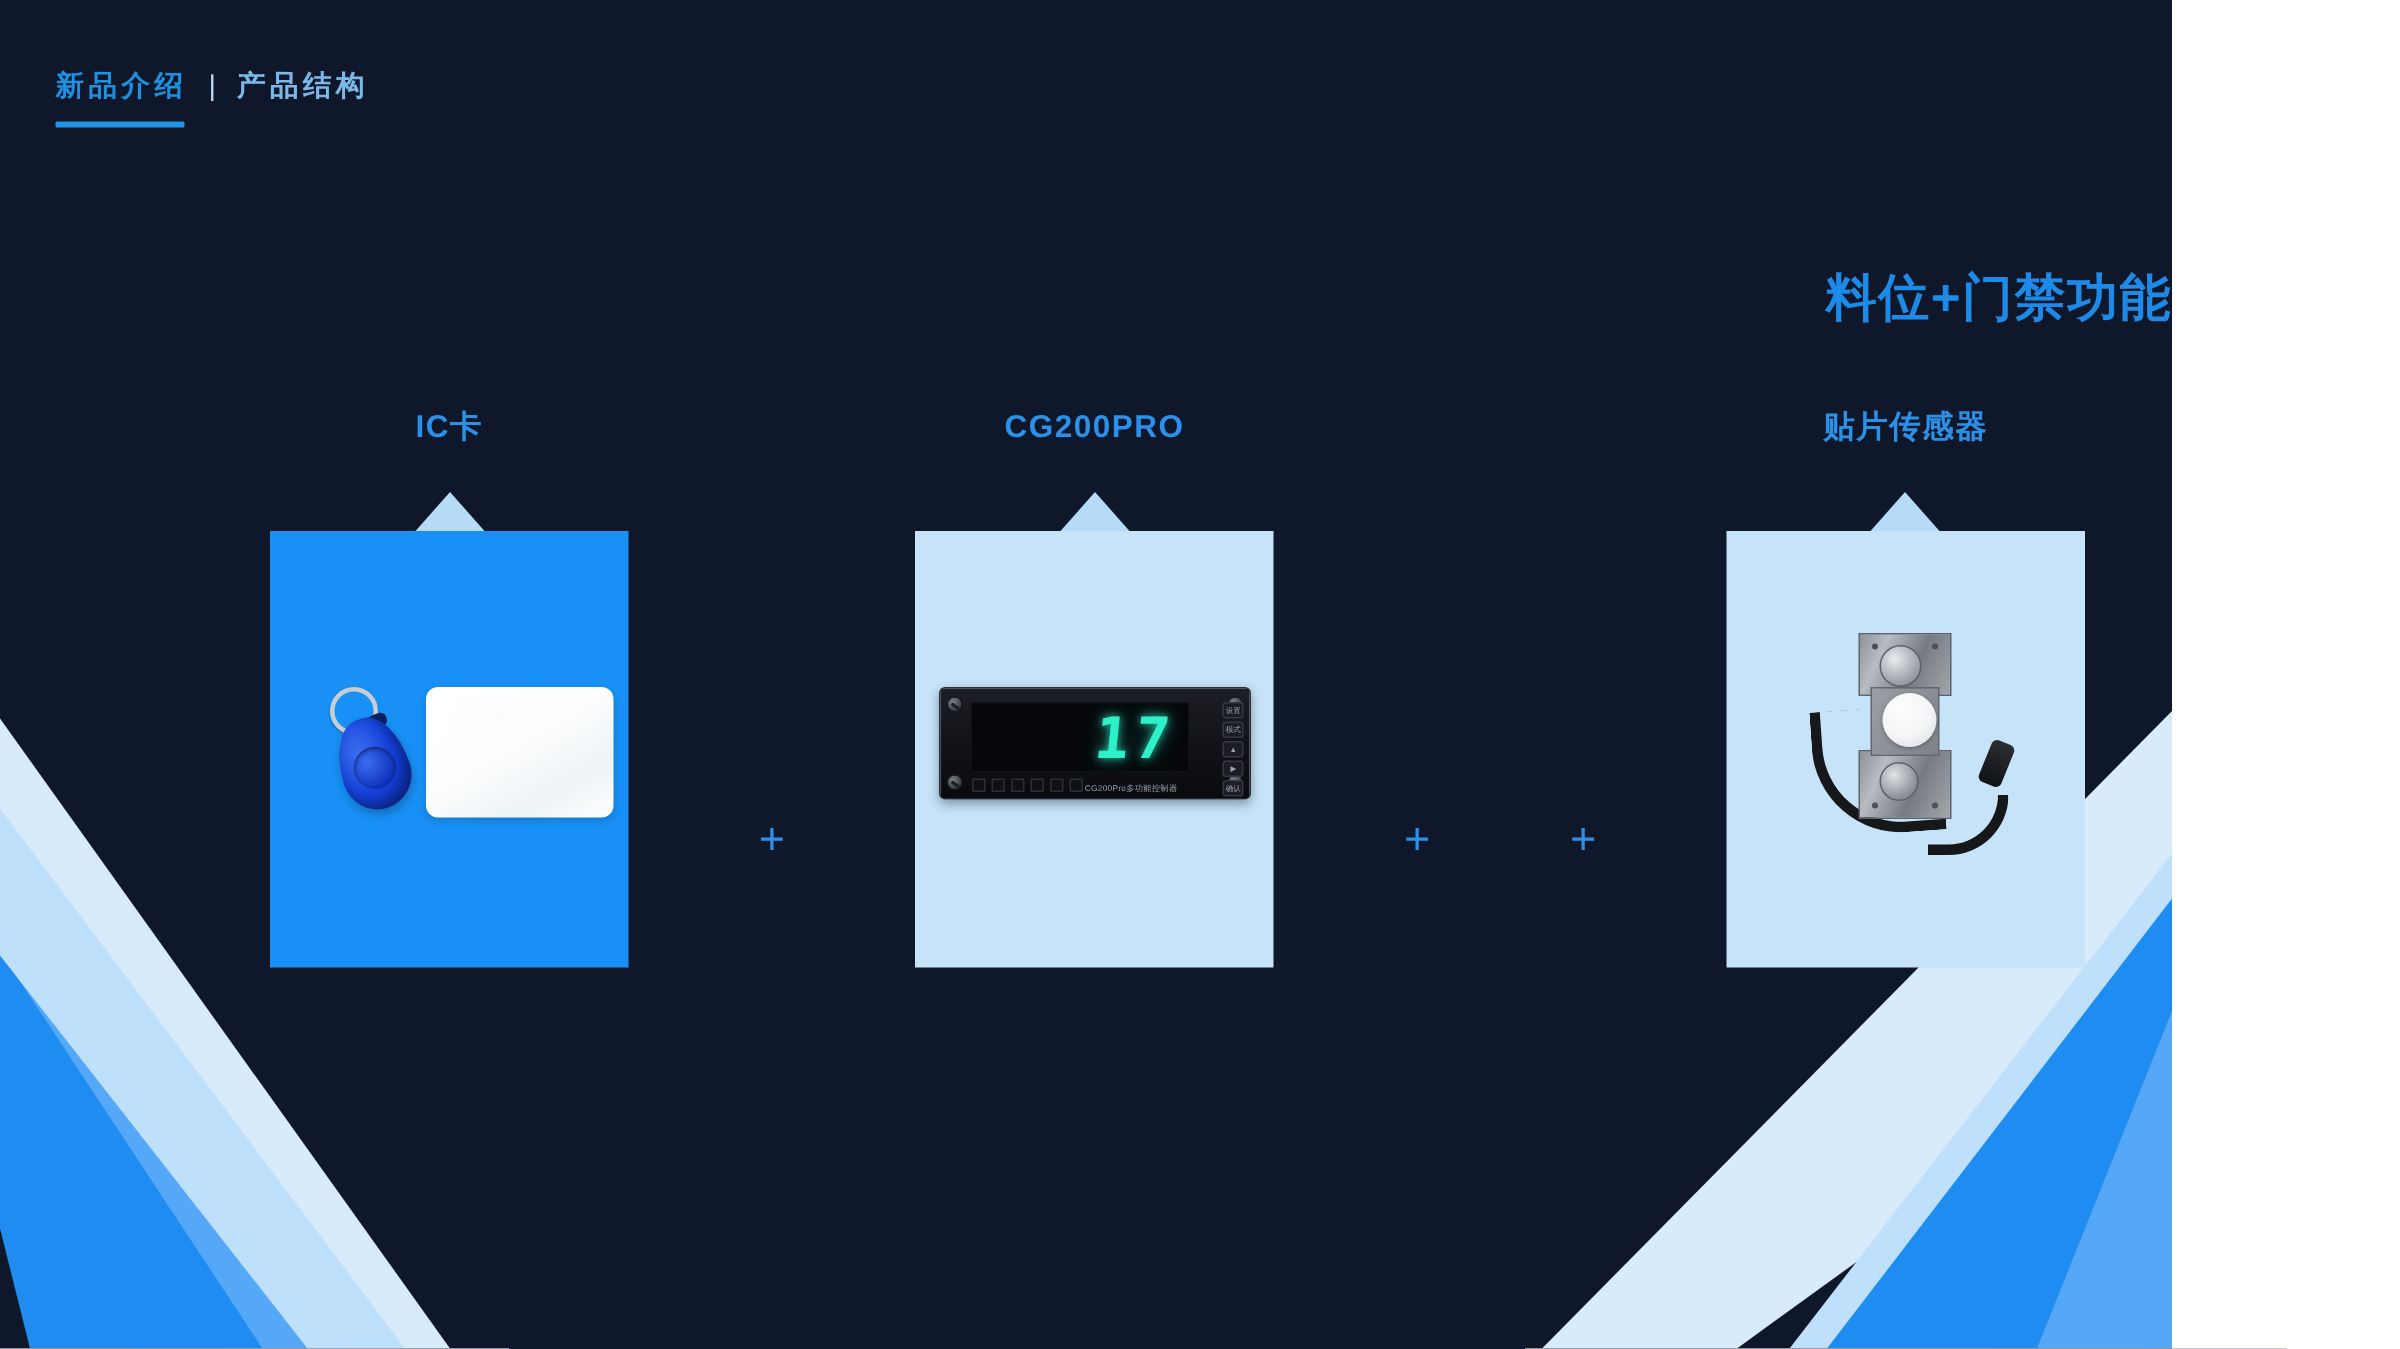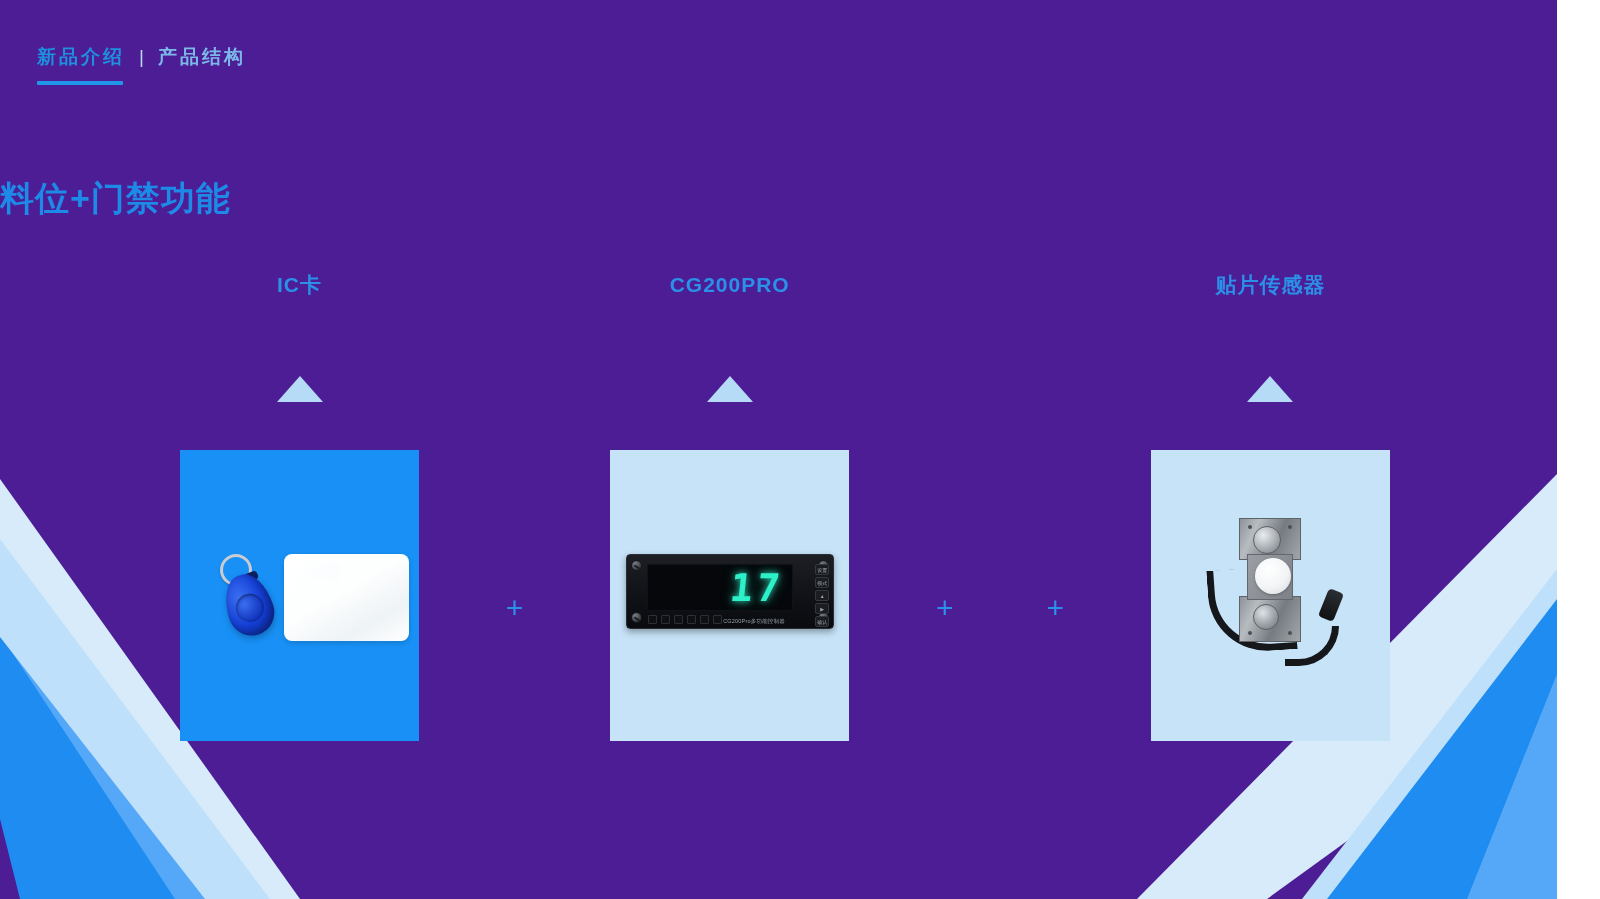--- a/index.html
+++ b/index.html
@@ -4,22 +4,22 @@
 <style>
   * { box-sizing: border-box; margin: 0; padding: 0; }
   html, body {
     width: 1600px; height: 899px;
     background: #ffffff;
     font-family: "Liberation Sans", "DejaVu Sans", sans-serif;
     overflow: hidden;
   }
   #slide {
     position: relative;
-    width: 1557px; height: 899px;
-    background: #4c1d95;
+    width: 1448px; height: 899px;
+    background: #0f172a;
     overflow: hidden;
   }
 
   
   .deco { position: absolute; pointer-events: none; }
   .deco svg { display: block; }
   .deco-bl { left: 0; bottom: 0; width: 420px; height: 480px; }
   .deco-br { right: 0; bottom: 0; width: 420px; height: 480px; }
 
   
@@ -49,34 +49,34 @@
   }
   .company {
     position: absolute; right: 48px; top: 28px;
     font-size: 26px; color: #49a3ee; letter-spacing: 1px;
     white-space: nowrap;
   }
 
   
   .main-title {
     position: absolute; top: 176px; left: 0; right: 0;
-    text-align: left;
+    text-align: right;
     font-size: 34px; font-weight: bold; color: #1e8ae8;
     letter-spacing: 1px;
   }
 
   
   .row {
     position: absolute; top: 270px; left: 180px; width: 1210px;
     display: flex; align-items: flex-start; justify-content: space-between;
   }
   .item {
     position: relative;
     width: 239px;
-    display: flex; flex-direction: column; align-items: center; gap: 48px;
+    display: flex; flex-direction: column; align-items: center;
   }
   .item-label {
     font-size: 21px; font-weight: bold; color: #2b90e8;
     letter-spacing: 1px; white-space: nowrap;
     height: 30px; line-height: 30px;
   }
   .pointer {
     margin-top: 28px;
     width: 0; height: 0;
     border-left: 23px solid transparent;

